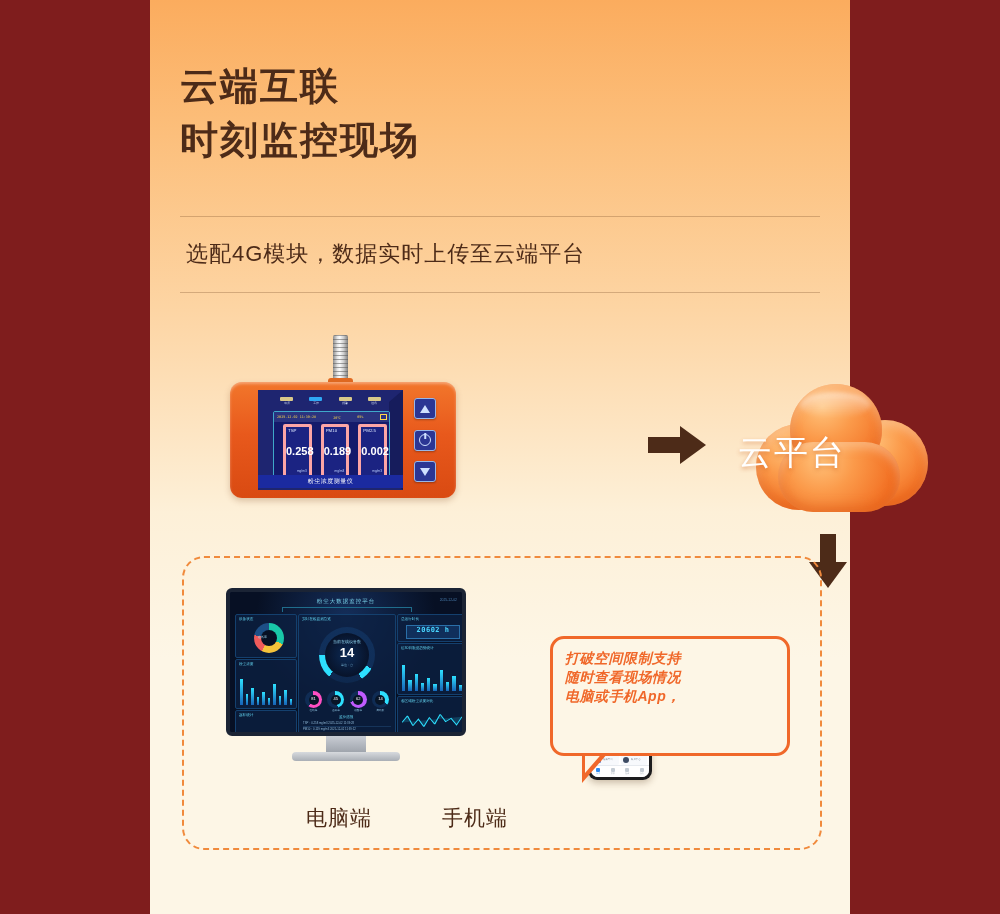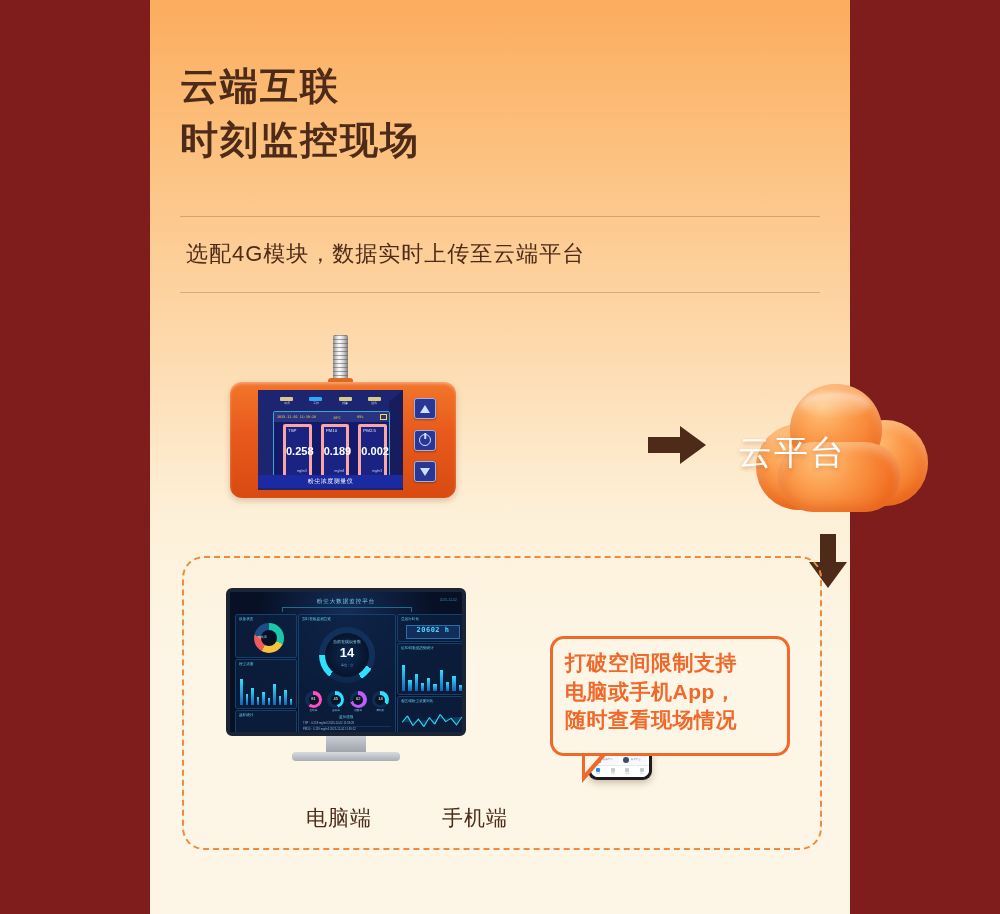--- a/index.html
+++ b/index.html
@@ -201,21 +201,21 @@
   .ph-tab{flex:1;text-align:center;padding-top:2px;}
   .ph-tab .d{width:4px;height:4px;margin:0 auto;border-radius:1px;background:#c4ccd4;}
   .ph-tab.active .d{background:#2e8af0;}
   .ph-tab .tl{font-size:2px;color:#aab3bb;}
   .ph-tab.active .tl{color:#2e8af0;}
 
   
   #callout{position:absolute;left:400px;top:636px;width:240px;height:120px;
     background:#fdf6e6;border:3px solid #f0682a;border-radius:14px;box-sizing:border-box;
     padding:10px 12px;}
-  #callout p{margin:0;font-size:21px;font-weight:bold;color:#f0682a;line-height:1.36;letter-spacing:.5px;}
+  #callout p{margin:0;font-size:14px;font-weight:bold;color:#f0682a;line-height:1.36;letter-spacing:.5px;font-style:italic;}
   #callout-tail{position:absolute;left:432px;top:753px;width:0;height:0;
     border-left:0 solid transparent;border-right:26px solid transparent;border-top:30px solid #f0682a;}
   #callout-tail-in{position:absolute;left:435px;top:750px;width:0;height:0;
     border-left:0 solid transparent;border-right:20px solid transparent;border-top:23px solid #fdf6e6;}
 
   
   .blabel{position:absolute;font-size:21px;color:#4d2b18;letter-spacing:1px;}
   #lbl-pc{left:156px;top:804px;}
   #lbl-mobile{left:292px;top:804px;}
 </style>
@@ -503,21 +503,21 @@
             <div class="tl">我的</div>
           </div>
         </div>
       </div>
     </div>
 
     <div id="callout-tail"></div>
     <div id="callout-tail-in"></div>
     <div id="callout">
       <p>打破空间限制支持</p>
+      <p>随时查看现场情况</p>
       <p>电脑或手机App，</p>
-      <p>随时查看现场情况</p>
     </div>
 
     <div class="blabel" id="lbl-pc">电脑端</div>
     <div class="blabel" id="lbl-mobile">手机端</div>
 
   </div>
 </div>
 
 </body></html>

